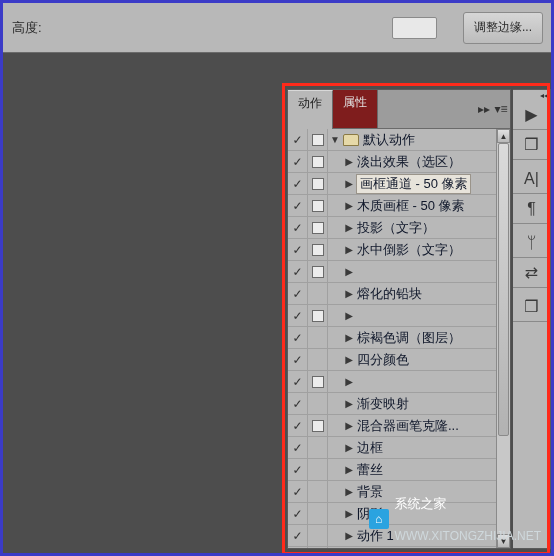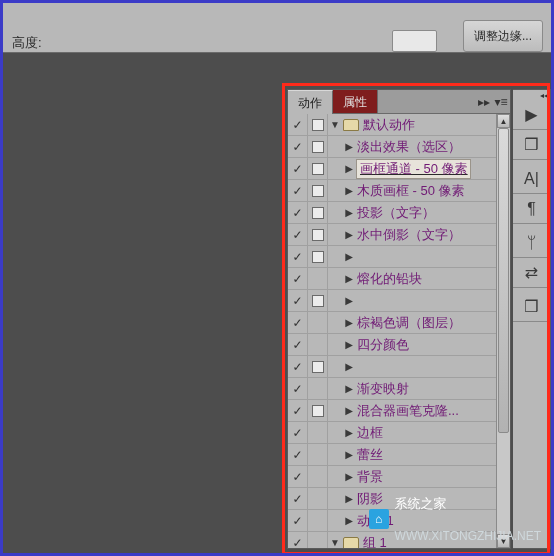--- a/index.html
+++ b/index.html
@@ -14,21 +14,21 @@
     overflow: hidden;
     border: 3px solid #3b3bc7;
   }
   .top-bar {
     position: absolute;
     top: 0; left: 0; right: 0;
     height: 50px;
     background: #b8b8b8;
     border-bottom: 1px solid #6a6a6a;
     display: flex;
-    align-items: flex-end;
+    align-items: center;
     padding: 0 8px;
     gap: 8px;
   }
   .top-bar .label { color: #2a2a2a; }
   .top-bar .num-input {
     width: 45px; height: 22px;
     background: #e8e8e8;
     border: 1px solid #8a8a8a;
     border-radius: 2px;
   }
@@ -58,21 +58,21 @@
   .panel {
     position: absolute;
     top: 86px; left: 284px;
     width: 224px; height: 460px;
     background: #b8b8b8;
     border: 1px solid #5a5a5a;
     display: flex; flex-direction: column;
   }
   .panel-tabs {
     display: flex;
-    height: 24px;
+    height: 39px;
     background: #9c9c9c;
     border-bottom: 1px solid #6a6a6a;
     align-items: stretch;
     position: relative;
   }
   .panel-tabs .tab {
     padding: 4px 10px 0 10px;
     font-size: 12px;
     color: #e0e0e0;
     background: #7f1d1d;
@@ -139,28 +139,27 @@
     border-radius: 2px 2px 0 0;
     margin: 0 3px 0 1px;
     flex-shrink: 0;
   }
   .label {
     flex: 1;
     white-space: nowrap;
     overflow: hidden;
     text-overflow: ellipsis;
     font-size: 13px;
-    color: #701a75;
+    color: #0f172a;
     padding-left: 1px;
   }
   .row.highlight .label-wrap {
     background: #e7e3da;
     border: 1px solid #9a948a;
     padding: 0 2px;
-    text-decoration: underline;
   }
   .label-wrap { display:inline-block; }
   .scrollbar {
     position:absolute; top:0; right:0; bottom:0; width:14px;
     background: #c8c8c8;
     border-left:1px solid #8a8a8a;
     display:flex; flex-direction:column;
   }
   .scrollbar .arrow {
     height:14px;

